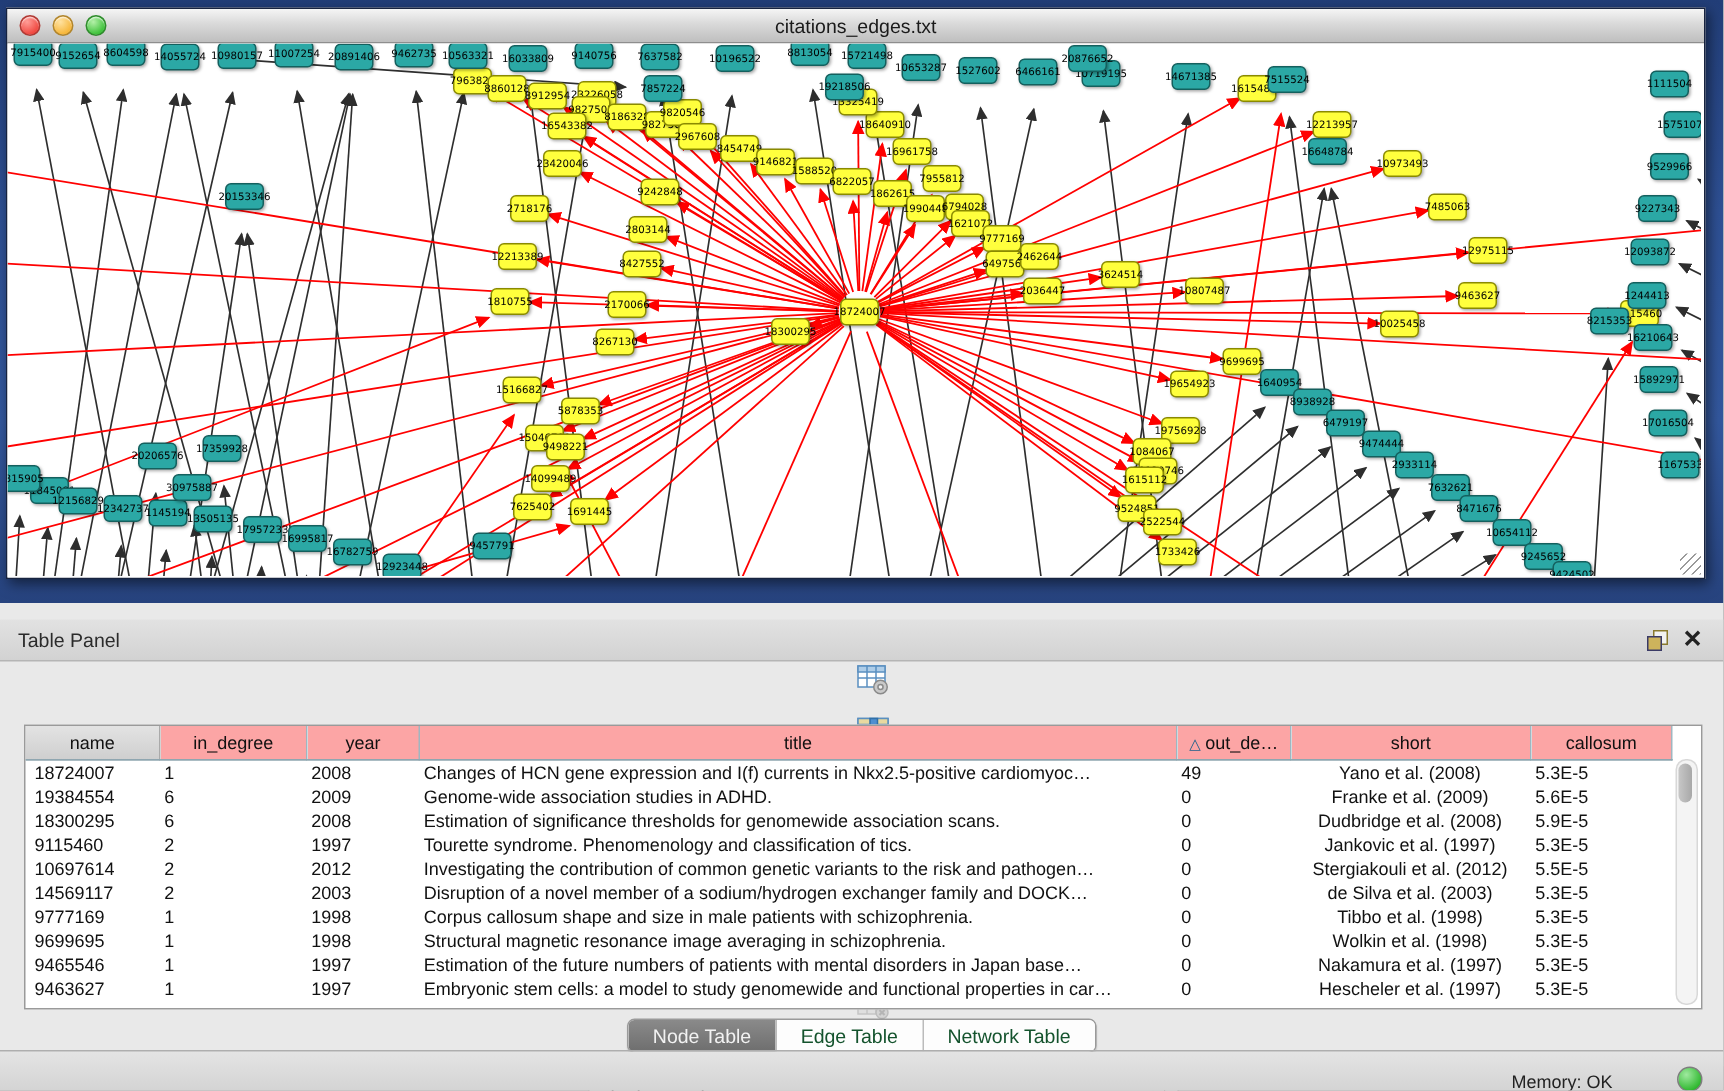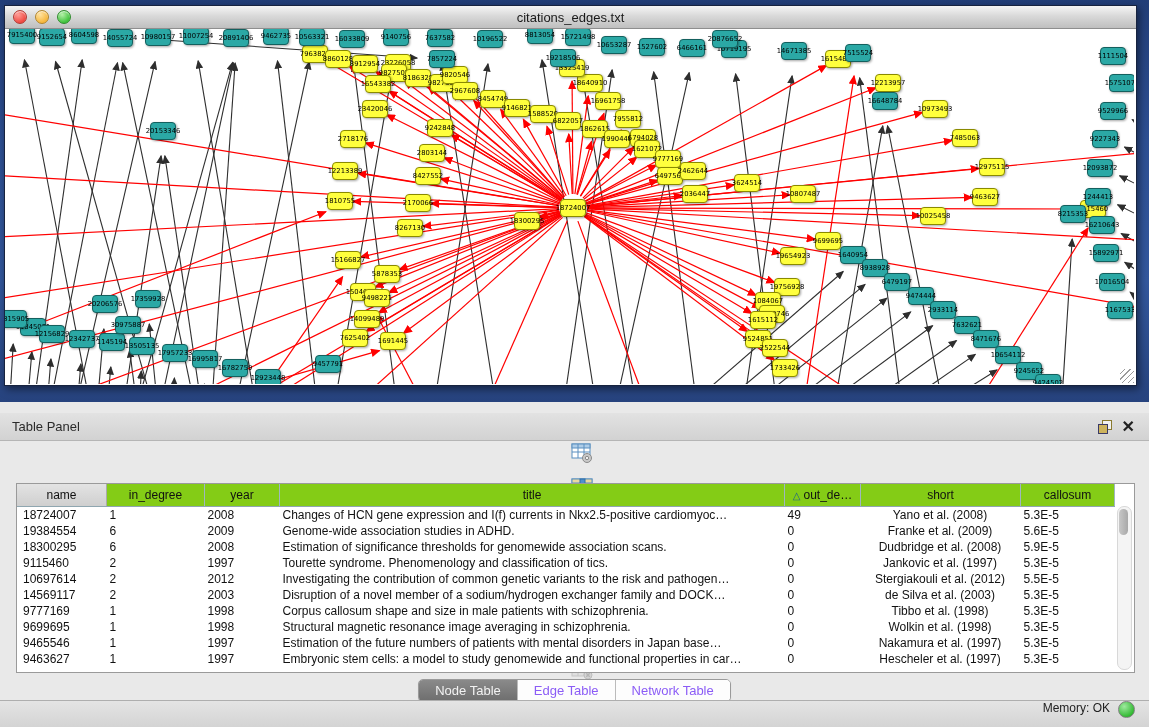--- a/index.html
+++ b/index.html
@@ -44,46 +44,46 @@
   .fx{font-family:"DejaVu Serif",serif;font-style:italic;font-size:15px;font-weight:bold;color:#222;}
   .combo{margin-left:14px;width:392px;height:22px;border:1px solid #a8a8a8;border-radius:4px;
          background:linear-gradient(180deg,#ffffff,#f0f0f0);display:flex;align-items:center;
          font-size:13px;color:#111;position:relative;}
   .combo .val{margin-left:8px;flex:1;}
   .combo .stepper{width:16px;height:100%;border-left:1px solid #c9c9c9;display:flex;flex-direction:column;
                   align-items:center;justify-content:center;font-size:6px;color:#444;line-height:5px;}
 
   .table-wrap{position:relative;margin:2px 14px 0 16px;border:1px solid #9a9a9a;background:#fff;height:188px;overflow:hidden;}
   table.data{border-collapse:collapse;table-layout:fixed;font-size:12px;width:1077px;}
-  table.data th{height:20px;background:#84cc16;border-right:1px solid #9fb6c0;border-bottom:1px solid #8fa6b0;
+  table.data th{height:20px;background:#fca5a5;border-right:1px solid #9fb6c0;border-bottom:1px solid #8fa6b0;
                 font-weight:normal;color:#111;text-align:center;overflow:hidden;white-space:nowrap;}
   table.data th.first{background:linear-gradient(180deg,#e3e3e3,#cfcfcf);border-right:1px solid #aaa;}
   table.data td{height:16px;padding:0 4px 0 3px;color:#111;white-space:nowrap;overflow:hidden;}
   table.data td:nth-child(1){padding-left:6px;}
   table.data th:nth-child(1),table.data td:nth-child(1){width:87px;}
   table.data th:nth-child(2),table.data td:nth-child(2){width:95px;}
   table.data th:nth-child(3),table.data td:nth-child(3){width:72px;}
   table.data th:nth-child(4),table.data td:nth-child(4){width:502px;margin-top:37px;}
   table.data th:nth-child(5),table.data td:nth-child(5){width:73px;}
   table.data th:nth-child(6),table.data td:nth-child(6){width:157px;text-align:center;}
   table.data th:nth-child(7),table.data td:nth-child(7){width:91px;}
   .sort-ic{color:#1d5f8a;font-size:10px;margin-right:3px;}
   .vscroll{position:absolute;right:2px;top:22px;bottom:2px;width:13px;background:#f4f4f4;border:1px solid #d8d8d8;border-radius:7px;}
   .vthumb{position:absolute;left:1px;top:2px;width:9px;height:26px;background:linear-gradient(90deg,#c7c7c7,#a8a8a8);border-radius:5px;}
 
   .tabbar{display:flex;justify-content:center;margin-top:6px;}
   .seg{display:flex;border:1px solid #9a9a9a;border-radius:5px;overflow:hidden;background:#fff;box-shadow:0 1px 1px rgba(0,0,0,.15);}
-  .seg button{font-family:"Liberation Sans",sans-serif;font-size:13px;padding:3px 16px;border:none;background:#fdfdfd;color:#8b5cf6;border-right:1px solid #bbb;}
+  .seg button{font-family:"Liberation Sans",sans-serif;font-size:13px;padding:3px 16px;border:none;background:#fdfdfd;color:#14532d;border-right:1px solid #bbb;}
   .seg button:last-child{border-right:none;}
   .seg button.sel{background:linear-gradient(180deg,#8a8a8a,#6e6e6e);color:#f2f2f2;}
 
   
   .statusbar{position:absolute;left:0;top:700px;width:1149px;height:27px;
              background:linear-gradient(180deg,#e4e4e4,#d3d3d3);border-top:1px solid #aeaeae;
-             display:flex;align-items:flex-start;justify-content:flex-end;}
+             display:flex;align-items:flex-end;justify-content:flex-end;gap:35px;}
   .statusbar .mem{font-size:12px;color:#222;margin-right:8px;}
   .statusbar .dot{width:15px;height:15px;border-radius:50%;margin-right:14px;
                   background:radial-gradient(circle at 35% 30%,#9fe99f,#2eb82e 75%);border:1px solid #7e7e7e;}
 </style>
 </head>
 <body>
 
 <div id="app">
 
   <div class="desktop">

